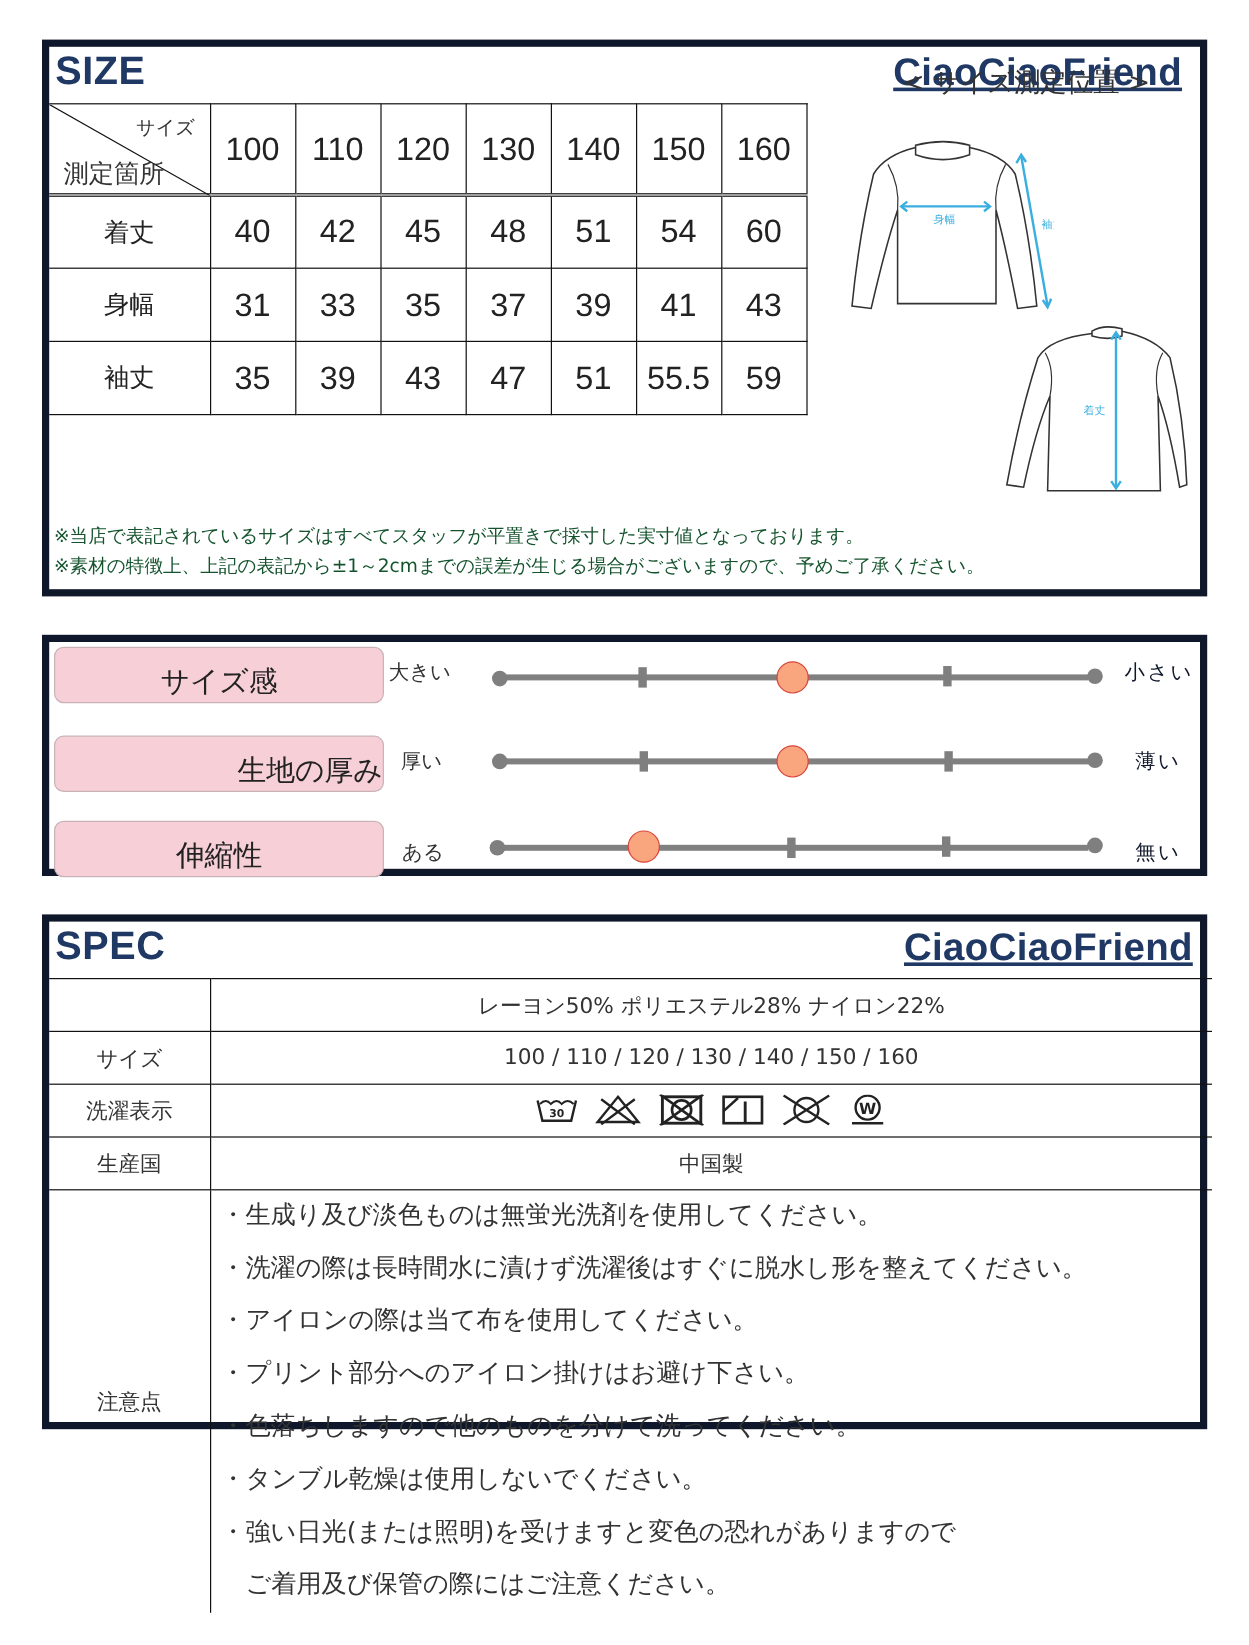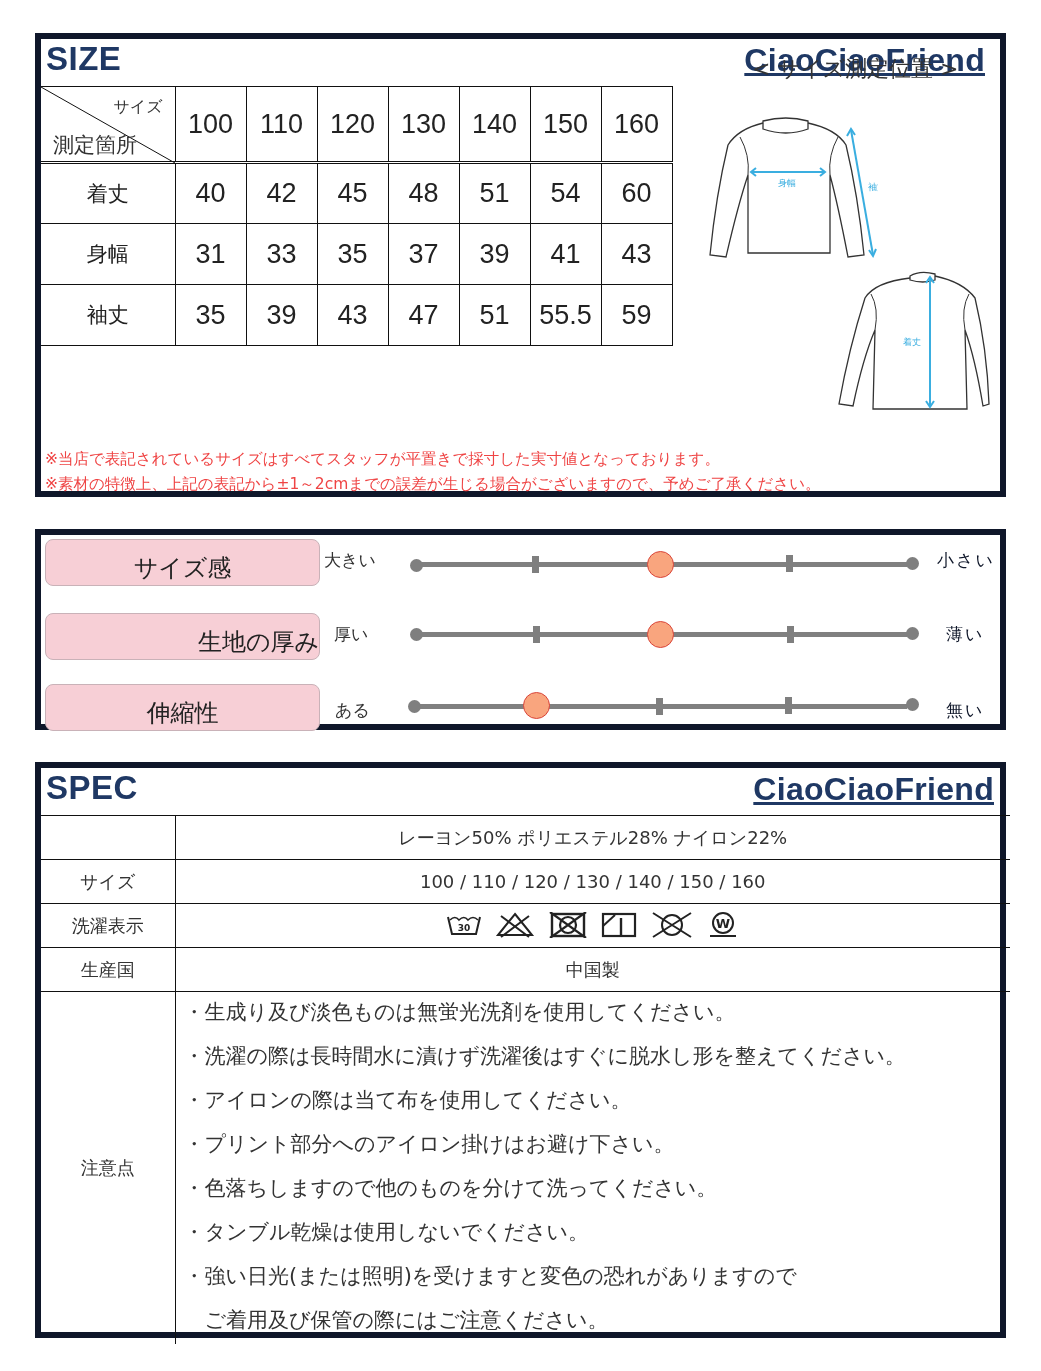--- a/index.html
+++ b/index.html
@@ -18,39 +18,39 @@
   table.size-table tr.head td { height: 76px; border-bottom: 3px double #111; }
   table.size-table tr.row td { height: 61px; }
   table.size-table td.label-col { width: 134px; font-size: 21px; }
   table.size-table td.val { width: 71px; }
   td.corner { position: relative; width: 134px; border-left: none !important; }
   td.corner .corner-top { position: absolute; right: 12px; top: 10px; font-size: 16px; color: #333; }
   td.corner .corner-bot { position: absolute; left: 12px; bottom: 2px; font-size: 21px; color: #333; }
   td.corner svg { position: absolute; left: 0; top: 0; }
   table.size-table tr.row td:first-child { border-left: none; }
 
-  .notes { position: absolute; left: 4px; top: 408px; font-size: 15.5px; line-height: 25px; color: #ef4444; }
+  .notes { position: absolute; left: 4px; top: 396px; font-size: 15.5px; line-height: 25px; color: #14532d; }
 
   .diagram-caption { position: absolute; left: 752px; top: 54px; font-size: 22px; color: #333; }
   .shirt1 { position: absolute; left: 708px; top: 115px; }
   .shirt2 { position: absolute; left: 835px; top: 268px; }
 
   
   #feel-box { left: 35px; top: 529px; width: 971px; height: 201px; }
   .feel-row { position: absolute; left: 0; width: 100%; height: 50px; }
   .feel-label { position: absolute; left: 4px; width: 275px; height: 47px; background: #f7cfd6; border: 1px solid #c9b2b8; border-radius: 8px; font-size: 24px; color: #222; text-align: center; line-height: 56px; }
   .feel-left { position: absolute; font-size: 17px; color: #333; }
   .feel-right { position: absolute; left: 896px; font-size: 17px; color: #0f172a; letter-spacing: 2px; text-align: right; }
   .track { position: absolute; height: 5px; background: #808080; }
   .end-dot { position: absolute; width: 13px; height: 13px; border-radius: 50%; background: #7f7f7f; }
   .tick { position: absolute; width: 7px; height: 17px; background: #7f7f7f; }
   .knob { position: absolute; width: 27px; height: 27px; border-radius: 50%; background: #f9a57e; border: 1.5px solid #d9453a; }
 
   
-  #spec-box { left: 35px; top: 762px; width: 971px; height: 576px; }
+  #spec-box { left: 35px; top: 762px; width: 971px; height: 429px; }
   #spec-box .brand { right: 6px; top: 3px; }
   table.spec-table { position: absolute; left: 0; top: 47px; width: 969px; border-collapse: collapse; }
   table.spec-table td { border: 1px solid #111; font-size: 18px; color: #333; }
   table.spec-table td.k { width: 134px; text-align: center; border-left: none; }
   table.spec-table td.v { text-align: center; border-right: none; }
   table.spec-table tr.r td { height: 44px; }
   table.spec-table tr.cautions td { border-bottom: none; }
   table.spec-table td.v.list { text-align: left; padding: 0 0 0 8px; vertical-align: top; }
   .caution-line { height: 44px; line-height: 42px; font-size: 21px; color: #333; white-space: nowrap; }
   .caution-line.first { margin-top: -1px; }

